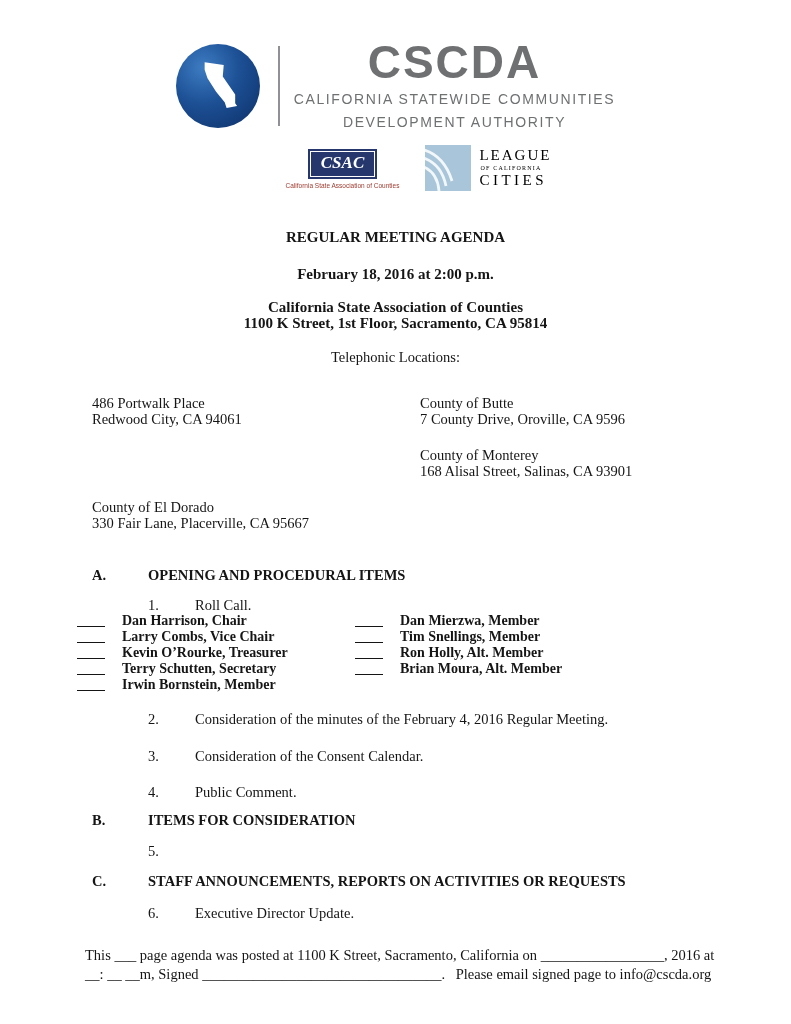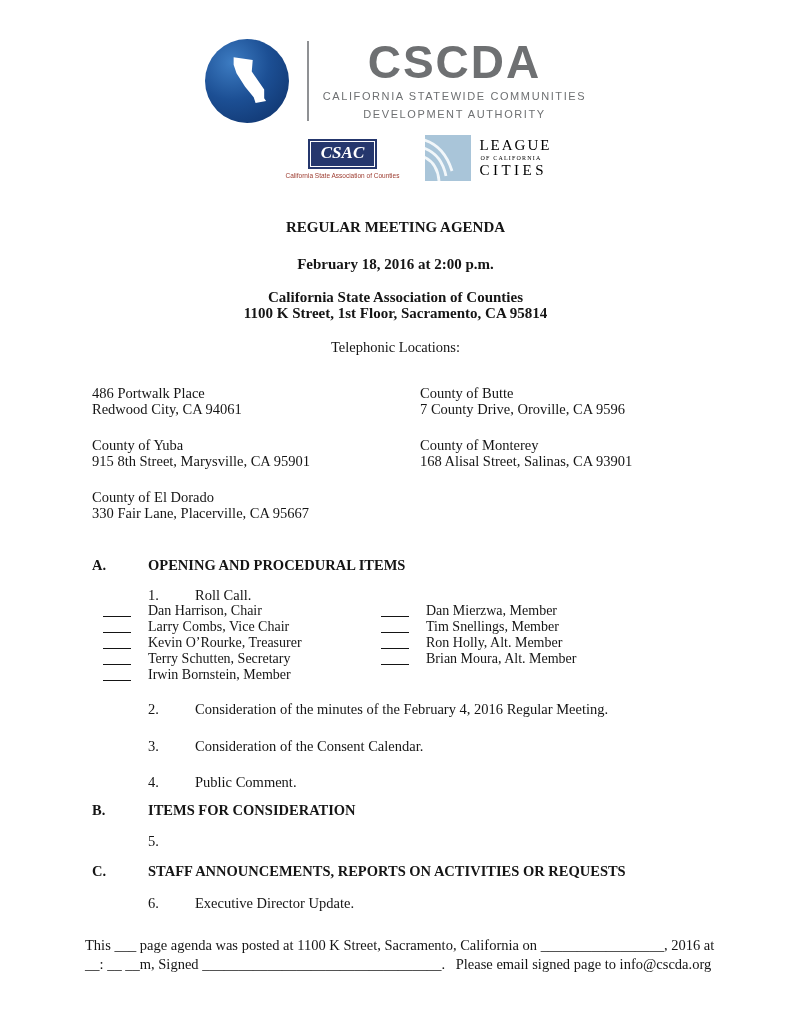--- a/index.html
+++ b/index.html
@@ -18,21 +18,21 @@
   .logo-circle {
     width:84px; height:84px; border-radius:50%;
     background:radial-gradient(circle at 32% 28%, #3d7cc2 0%, #1c4f94 45%, #0d2f66 100%);
     display:flex; align-items:center; justify-content:center;
     flex:0 0 auto;
   }
   .logo-circle svg { width:42px; height:52px; }
   .logo-divider { width:2px; height:80px; background:#8f9194; margin:0 14px 0 18px; }
   .logo-text { font-family:"Liberation Sans", sans-serif; color:#6e7072; text-align:center; }
   .logo-acronym { font-size:46px; font-weight:bold; letter-spacing:2px; line-height:1.05; }
-  .logo-tagline { font-size:11px; letter-spacing:1.6px; line-height:1.6; margin-top:2px; color:#6e7072; }
+  .logo-tagline { font-size:14px; letter-spacing:1.6px; line-height:1.6; margin-top:2px; color:#6e7072; }
   .partners-row { display:flex; justify-content:center; align-items:flex-start; gap:26px; margin-top:12px; height:52px;padding-left:46px; }
   .csac { text-align:center; margin-top:4px; }
   .csac-box { display:inline-block; background:#25376d; padding:2px; }
   .csac-inner { border:1px solid #ffffff; padding:1px 10px 3px 10px; }
   .csac-text { color:#ffffff; font-family:"Liberation Serif", serif; font-style:italic; font-weight:bold; font-size:17px; letter-spacing:0; }
   .csac-tagline { font-family:"Liberation Sans", sans-serif; font-size:6.5px; color:#9c3a2e; margin-top:3px; white-space:nowrap; }
   .league { display:flex; align-items:center; gap:8px; }
   .league-box { width:46px; height:46px; background:#a9c5d9; flex:0 0 auto; }
   .league-box svg { width:46px; height:46px; display:block; }
   .league-text { font-family:"Liberation Serif", serif; color:#000000; line-height:1; text-align:left; }
@@ -58,21 +58,21 @@
   .sec-b { margin-top:12px; }
   .sec-c { margin-top:14px; }
   .item { display:flex; padding-left:148px; font-size:14.5px; line-height:16px; }
   .item-num { width:47px; flex:0 0 auto; }
   .item-1 { margin-top:14px; }
   .item-2 { margin-top:18px; }
   .item-3 { margin-top:21px; }
   .item-4 { margin-top:20px; }
   .item-5 { margin-top:15px; }
   .item-6 { margin-top:16px; }
-  .rollcall { display:grid; grid-template-columns:278px auto; padding-left:103px; }
+  .rollcall { display:grid; grid-template-columns:278px auto; padding-left:77px;font-weight:bold; }
   .rc-row { display:flex; align-items:flex-end; height:16px; }
   .rc-blank { width:28px; border-bottom:1.3px solid #151515; margin:0 17px 2px 0; flex:0 0 auto; }
   
   .footer { margin-top:25px; padding-left:85px; font-size:14.5px; line-height:19px; white-space:nowrap; }
   .footer-suffix { margin-left:7px; }
 </style>
 </head>
 <body>
 
 <div class="page">
@@ -128,24 +128,20 @@
 
   <div class="tel-grid">
     <div class="tel-cell" style="grid-area:1/1">
       <div>486 Portwalk Place</div>
       <div>Redwood City, CA 94061</div>
     </div>
     <div class="tel-cell" style="grid-area:1/2">
       <div>County of Butte</div>
       <div>7 County Drive, Oroville, CA 9596</div>
     </div>
-    <div class="tel-cell" style="grid-area:2/1">
-      <div>County of Yuba</div>
-      <div>915 8th Street, Marysville, CA 95901</div>
-    </div>
     <div class="tel-cell" style="grid-area:2/2">
       <div>County of Monterey</div>
       <div>168 Alisal Street, Salinas, CA 93901</div>
     </div>
     <div class="tel-cell" style="grid-area:3/1">
       <div>County of El Dorado</div>
       <div>330 Fair Lane, Placerville, CA 95667</div>
     </div>
   </div>
 

